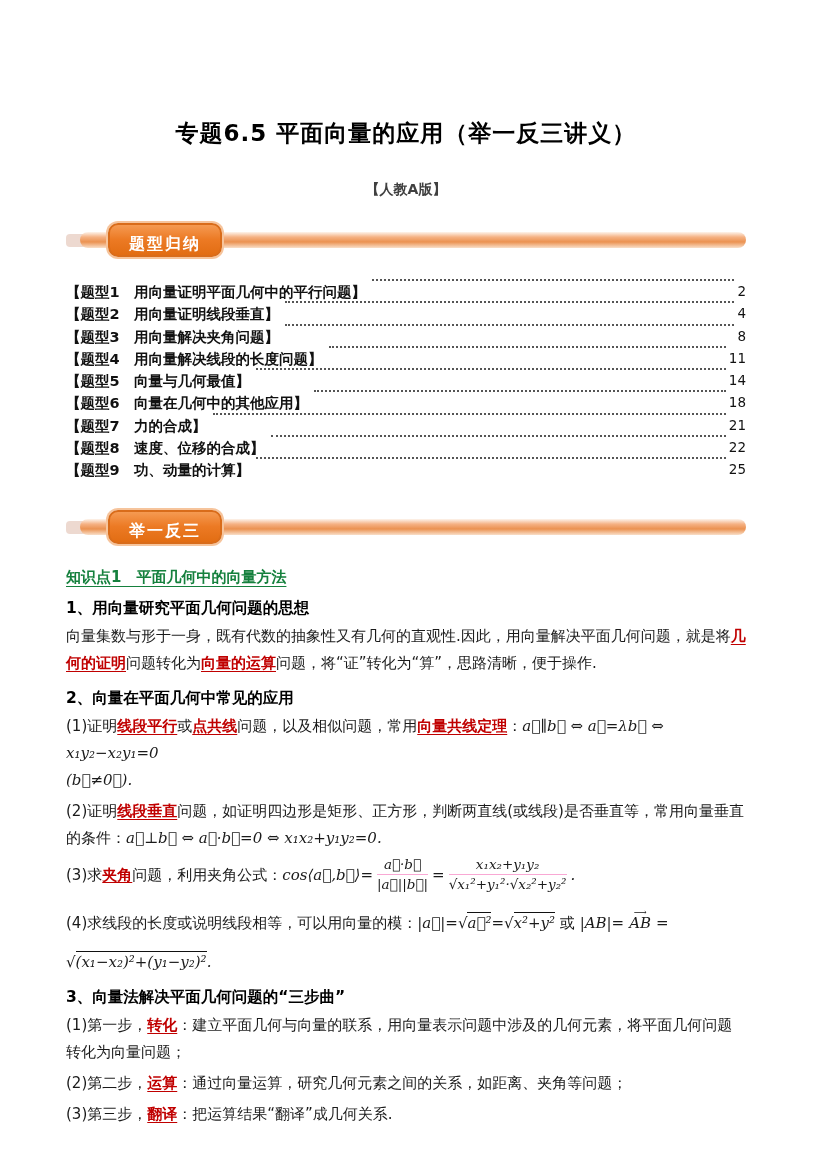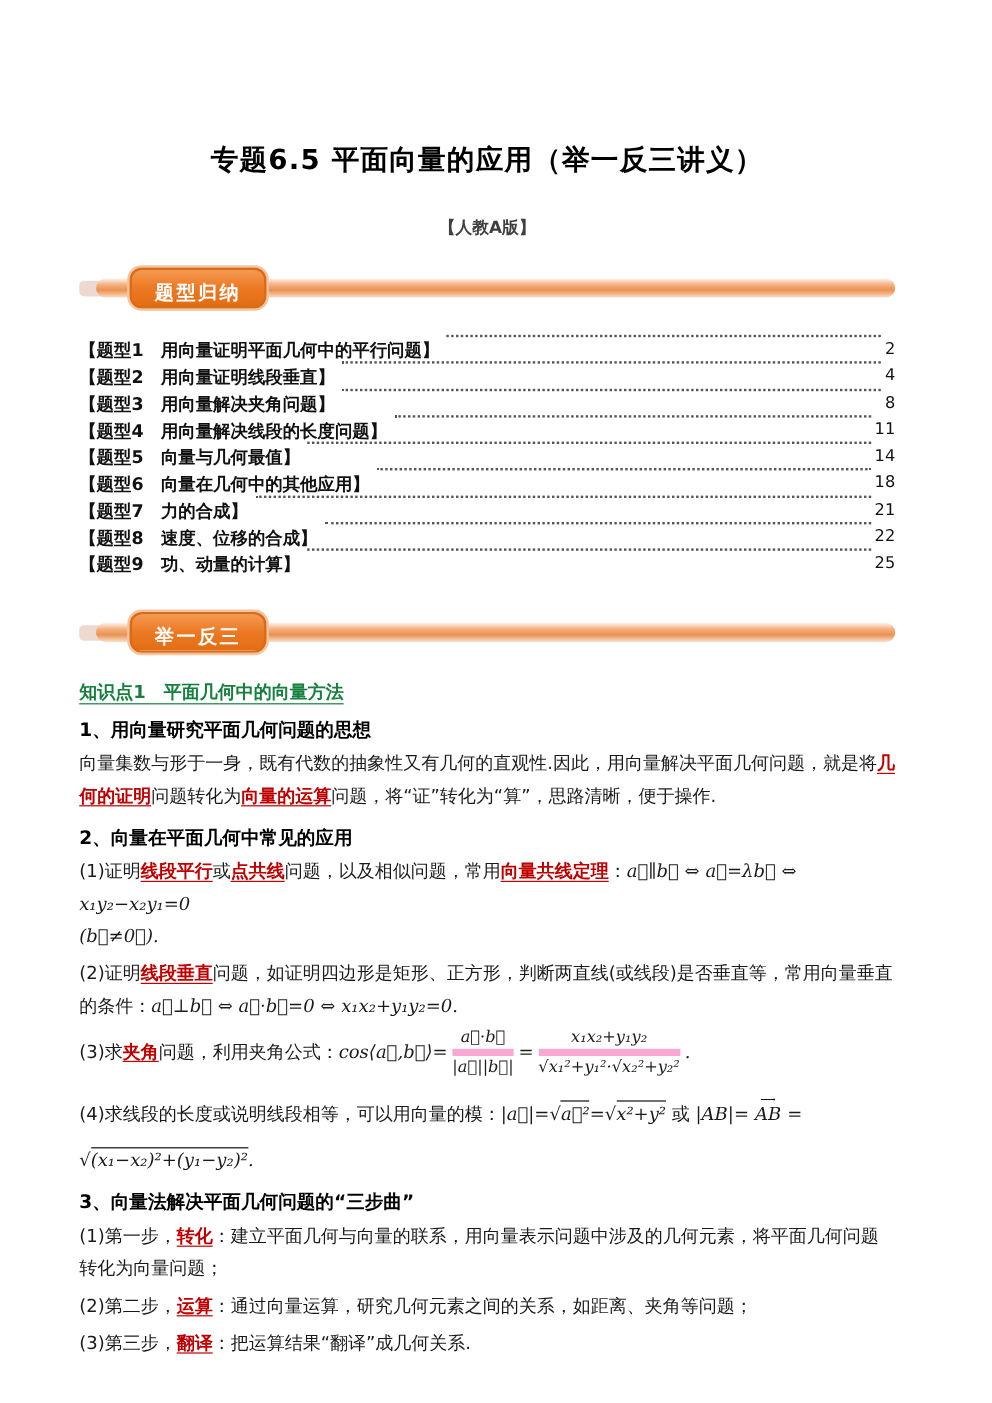--- a/index.html
+++ b/index.html
@@ -57,21 +57,21 @@
   p.body { margin:4px 0 0 0; font-size:15px; line-height:27px; color:#1a1a1a; }
 
   
   .red { color:#C00000; font-weight:bold; text-decoration:underline; text-underline-offset:3px; }
   .m { font-family:"DejaVu Serif","Liberation Serif",serif; font-style:italic; }
   .frac {
     display:inline-flex; flex-direction:column; text-align:center; vertical-align:middle;
     margin:0 4px; line-height:1.3; font-size:13.5px;
     font-family:"DejaVu Serif","Liberation Serif",serif; font-style:italic;
   }
-  .frac .num { border-bottom:6px solid #f9a8d4; padding:0 4px 1px; }
+  .frac .num { border-bottom:1px solid #f9a8d4; padding:0 4px 1px; }
   .frac .den { padding-top:1px;text-align:right; }
   .rad { font-family:"DejaVu Serif","Liberation Serif",serif; font-style:italic; white-space:nowrap; }
   .rad .sign { font-style:normal; }
   .rad .bodyr { border-top:1px solid #111; padding-top:1px; }
   .vec {
     position:relative; display:inline-block; margin:12px 4px; padding:0 1px;
     font-family:"DejaVu Serif","Liberation Serif",serif; font-style:italic;
   }
   .vec::before {
     content:"⟶"; position:absolute; top:-11px; left:0; width:100%;

